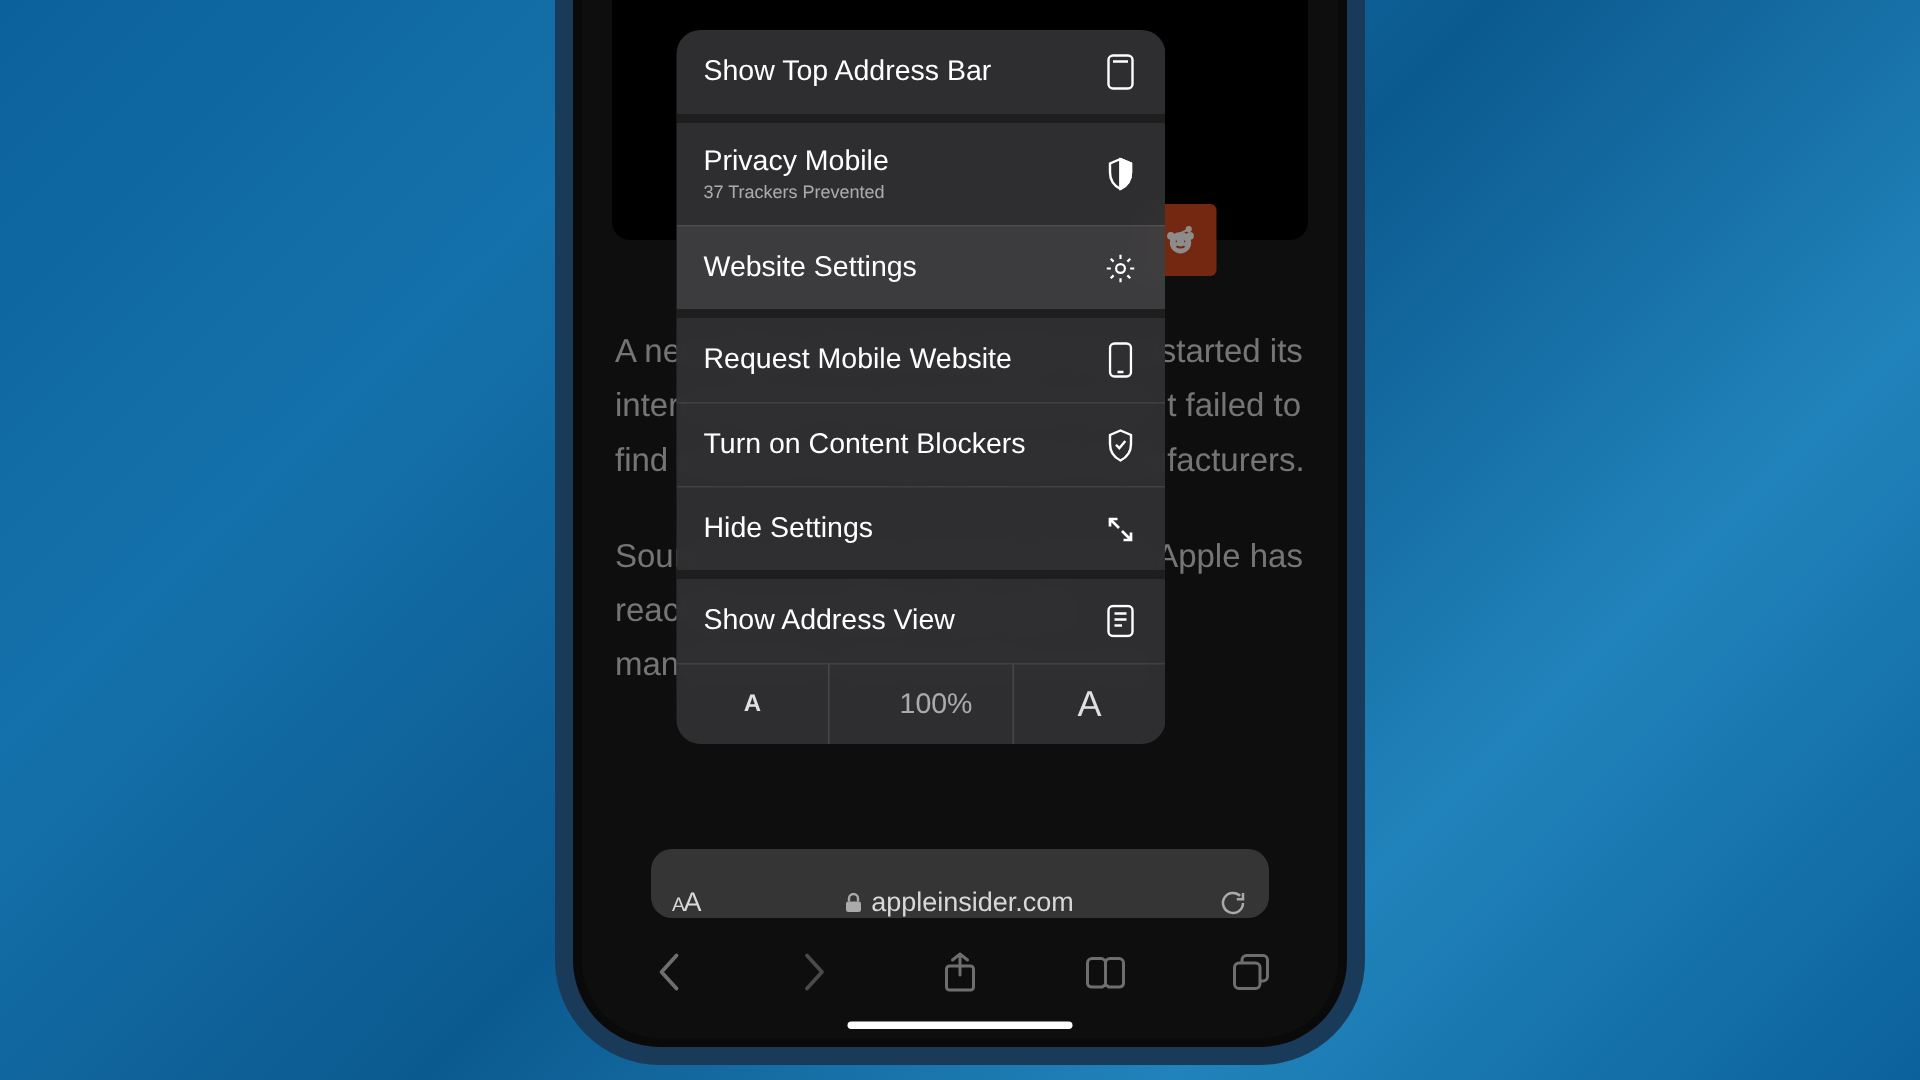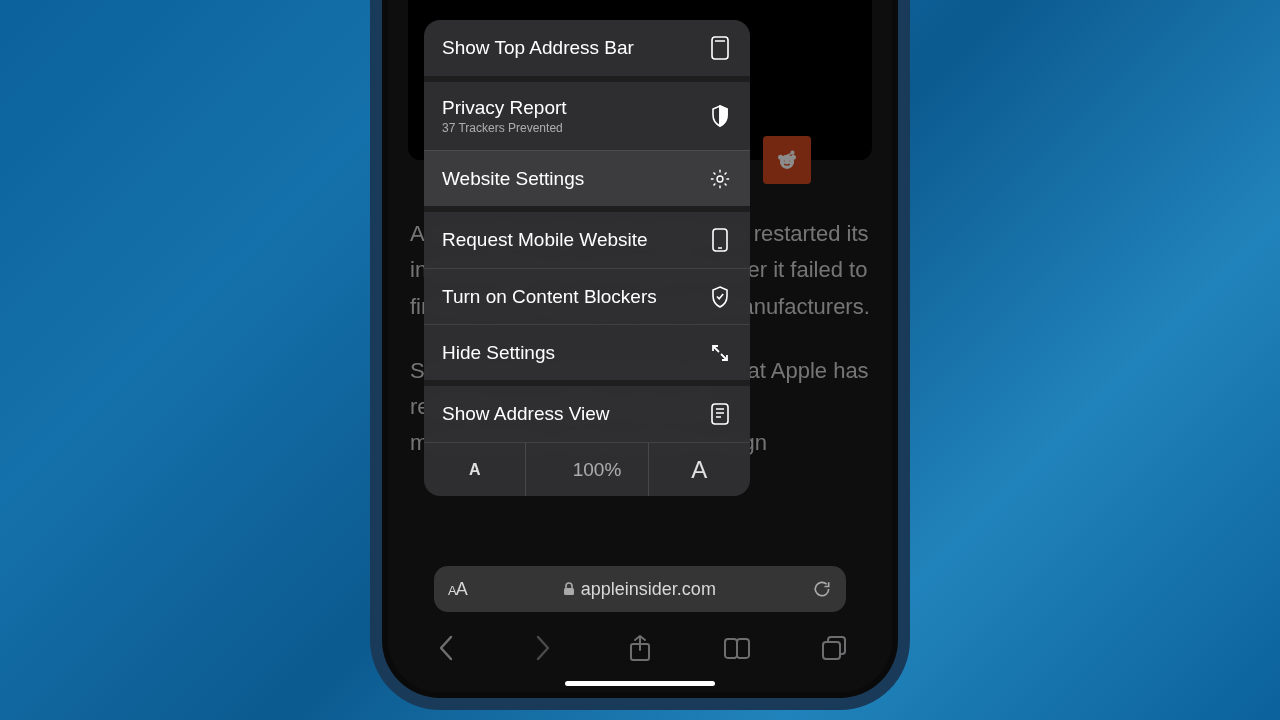--- a/index.html
+++ b/index.html
@@ -80,21 +80,21 @@
     .dim-overlay {
       position: absolute;
       inset: 0;
       background: rgba(0,0,0,0.45);
     }
 
     
     .menu {
       position: absolute;
       top: 30px;
-      left: 36px;
+      left: 63px;
       width: 326px;
       background: rgba(48,48,50,0.96);
       backdrop-filter: blur(10px);
       border-radius: 16px;
       overflow: hidden;
       color: #fff;
     }
     .menu-section {
       border-top: 6px solid rgba(0,0,0,0.35);
     }
@@ -146,21 +146,21 @@
     
     .address-bar {
       position: absolute;
       bottom: 80px;
       left: 46px;
       right: 46px;
       height: 46px;
       background: rgba(80,80,82,0.6);
       border-radius: 14px;
       display: flex;
-      align-items: center;
+      align-items: flex-end;
       padding: 0 14px;
       color: #d8d8d8;
       gap: 48px;
     }
     .aa-icon { font-size: 13px; letter-spacing: -1px; }
     .aa-icon .big { font-size: 18px; }
     .address-center {
       flex: 1;
       display: flex;
       align-items: center;
@@ -237,21 +237,21 @@
                   <rect x="1" y="1" width="16" height="22" rx="3"></rect>
                   <line x1="4" y1="5" x2="14" y2="5"></line>
                 </svg>
             </div>
           </div>
         </div>
 
         <div class="menu-section">
           <div class="menu-item">
             <div class="menu-item-text">
-              <div class="menu-item-label">Privacy Report</div>
+              <div class="menu-item-label">Privacy Mobile</div>
               <div class="menu-item-sub">37 Trackers Prevented</div>
             </div>
             <div class="menu-item-icon">
               <svg width="18" height="22" viewBox="0 0 18 22" fill="none" stroke="#fff" stroke-width="1.6">
                   <path d="M9 1 L16 4 V10 C16 15 13 19 9 21 C5 19 2 15 2 10 V4 Z"></path>
                   <path d="M9 1 V21" stroke-width="1.6"></path>
                   <path d="M9 1 L16 4 V10 C16 15 13 19 9 21 Z" fill="#fff"></path>
                 </svg>
             </div>
           </div>

